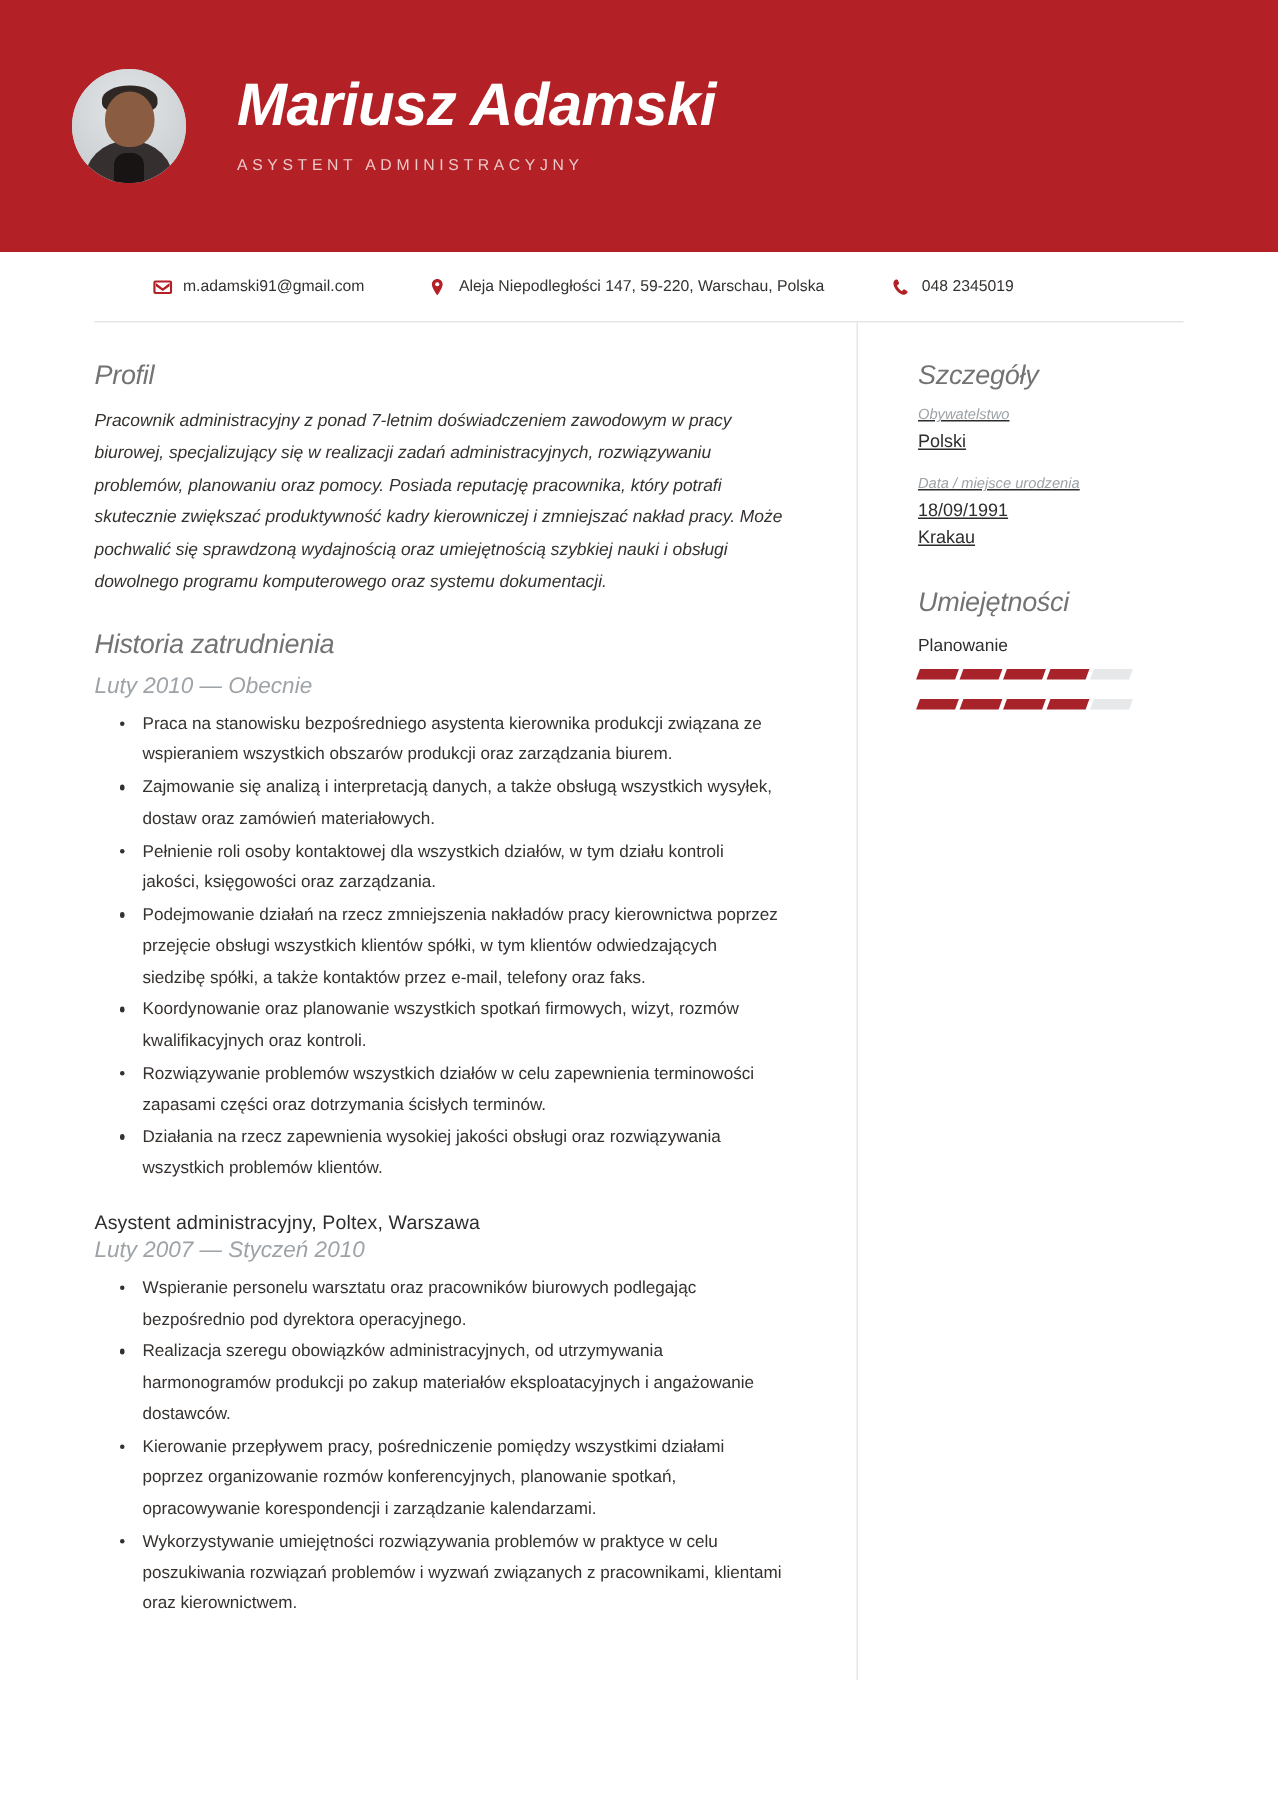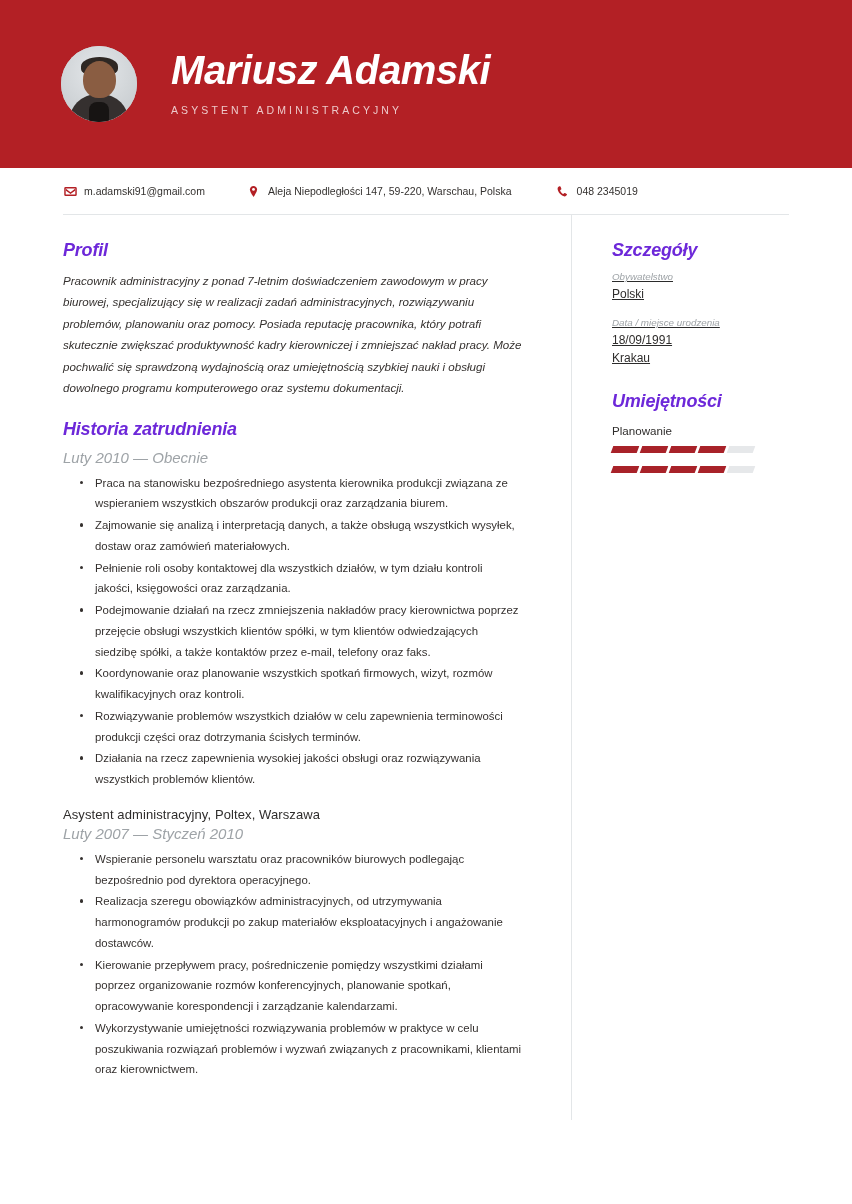--- a/index.html
+++ b/index.html
@@ -16,21 +16,21 @@
     position: relative;
   }
 
   
   .header {
     background: #b32025;
     height: 168px;
     width: 852px;
     display: flex;
     align-items: center;
-    padding-left: 61px;
+    padding-left: 48px;
     box-sizing: border-box;
   }
   .avatar {
     width: 76px;
     height: 76px;
     border-radius: 50%;
     overflow: hidden;
     flex: 0 0 auto;
     background: #cfd3d6;
     position: relative;
@@ -95,21 +95,21 @@
     color: #edc9ca;
     letter-spacing: 3.1px;
     text-transform: uppercase;
     white-space: nowrap;
   }
 
   
   .contact-bar {
     display: flex;
     align-items: center;
-    padding: 0 63px;
+    padding: 0 101px;
     height: 46px;
     box-sizing: border-box;
   }
   .contact-item {
     display: flex;
     align-items: center;
     font-size: 10.5px;
     color: #34312f;
     white-space: nowrap;
   }
@@ -153,23 +153,23 @@
   }
   .side-col {
     flex: 1 1 auto;
     padding-top: 25px;
     padding-left: 40px;
     box-sizing: border-box;
   }
 
   h2.section-title {
     font-size: 18px;
-    font-weight: bold;
-    font-style: italic;
-    color: #6d28d9;
+    font-weight: normal;
+    font-style: italic;
+    color: #737373;
     margin: 0 0 9px 0;
     letter-spacing: -0.2px;
   }
   .side-col h2.section-title {
     margin-bottom: 10px;
   }
 
   .profile-text {
     font-size: 11.6px;
     line-height: 1.85;
@@ -313,21 +313,21 @@
       <h2 class="section-title">Historia zatrudnienia</h2>
 
       <div class="job">
         <div class="job-date">Luty 2010 — Obecnie</div>
         <ul class="bullets">
           <li>Praca na stanowisku bezpośredniego asystenta kierownika produkcji związana ze wspieraniem wszystkich obszarów produkcji oraz zarządzania biurem.</li>
           <li>Zajmowanie się analizą i interpretacją danych, a także obsługą wszystkich wysyłek, dostaw oraz zamówień materiałowych.</li>
           <li>Pełnienie roli osoby kontaktowej dla wszystkich działów, w tym działu kontroli jakości, księgowości oraz zarządzania.</li>
           <li>Podejmowanie działań na rzecz zmniejszenia nakładów pracy kierownictwa poprzez przejęcie obsługi wszystkich klientów spółki, w tym klientów odwiedzających siedzibę spółki, a także kontaktów przez e-mail, telefony oraz faks.</li>
           <li>Koordynowanie oraz planowanie wszystkich spotkań firmowych, wizyt, rozmów kwalifikacyjnych oraz kontroli.</li>
-          <li>Rozwiązywanie problemów wszystkich działów w celu zapewnienia terminowości produkcji części oraz dotrzymania ścisłych terminów.</li>
+          <li>Rozwiązywanie problemów wszystkich działów w celu zapewnienia terminowości zapasami części oraz dotrzymania ścisłych terminów.</li>
           <li>Działania na rzecz zapewnienia wysokiej jakości obsługi oraz rozwiązywania wszystkich problemów klientów.</li>
         </ul>
       </div>
 
       <div class="job job-2">
         <h3 class="job-title">Asystent administracyjny, Poltex, Warszawa</h3>
         <div class="job-date">Luty 2007 — Styczeń 2010</div>
         <ul class="bullets">
           <li>Wspieranie personelu warsztatu oraz pracowników biurowych podlegając bezpośrednio pod dyrektora operacyjnego.</li>
           <li>Realizacja szeregu obowiązków administracyjnych, od utrzymywania harmonogramów produkcji po zakup materiałów eksploatacyjnych i angażowanie dostawców.</li>

